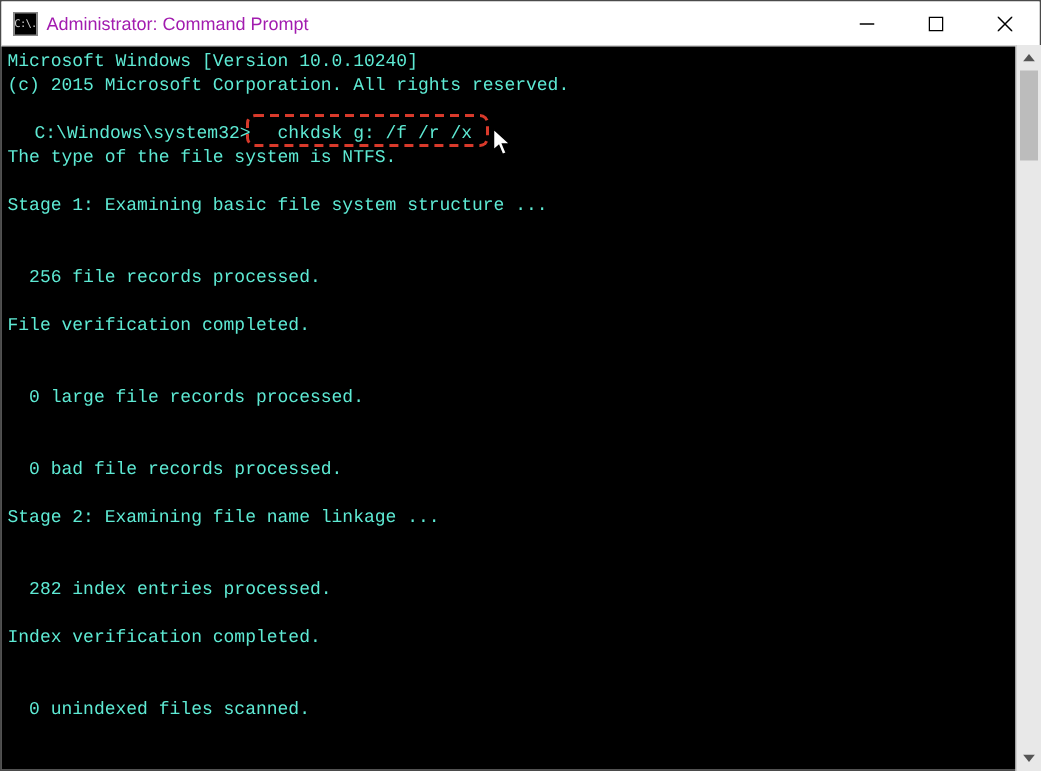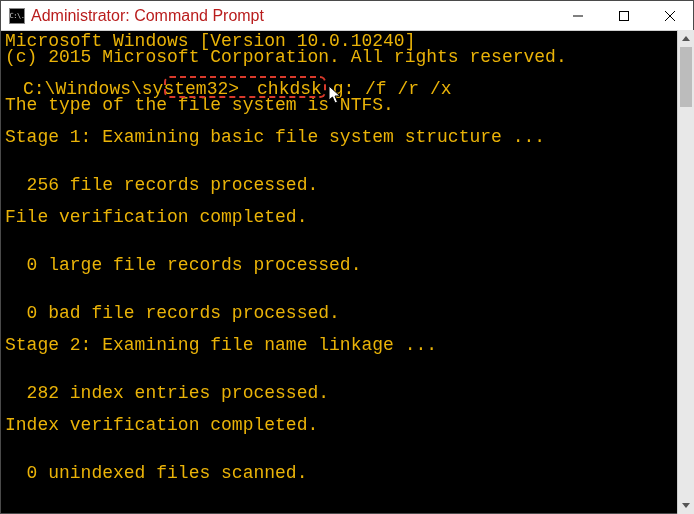--- a/index.html
+++ b/index.html
@@ -35,43 +35,43 @@
       display: flex;
       align-items: center;
       justify-content: center;
       font-size: 7px;
       color: #ccc;
       font-family: Consolas, monospace;
       letter-spacing: -0.5px;
     }
     .titlebar-title {
       flex: 1;
-      font-size: 16px;
-      color: #b91c1c;
+      font-size: 12px;
+      color: #a21caf;
     }
     .win-controls {
       display: flex;
       height: 100%;
     }
     .win-btn {
       width: 46px;
       height: 100%;
       display: flex;
       align-items: center;
       justify-content: center;
       font-size: 10px;
       color: #000;
     }
     .win-btn svg { display: block; }
     .terminal {
       flex: 1;
       background: #000;
-      color: #eab308;
+      color: #5eead4;
       font-family: Consolas, "Courier New", monospace;
-      font-size: 18px;
+      font-size: 12px;
       line-height: 16px;
       padding: 2px 0 2px 4px;
       position: relative;
       white-space: pre;
       overflow: hidden;
     }
     .highlight-box {
       position: absolute;
       border: 2px dashed #d93a2b;
       border-radius: 6px;

